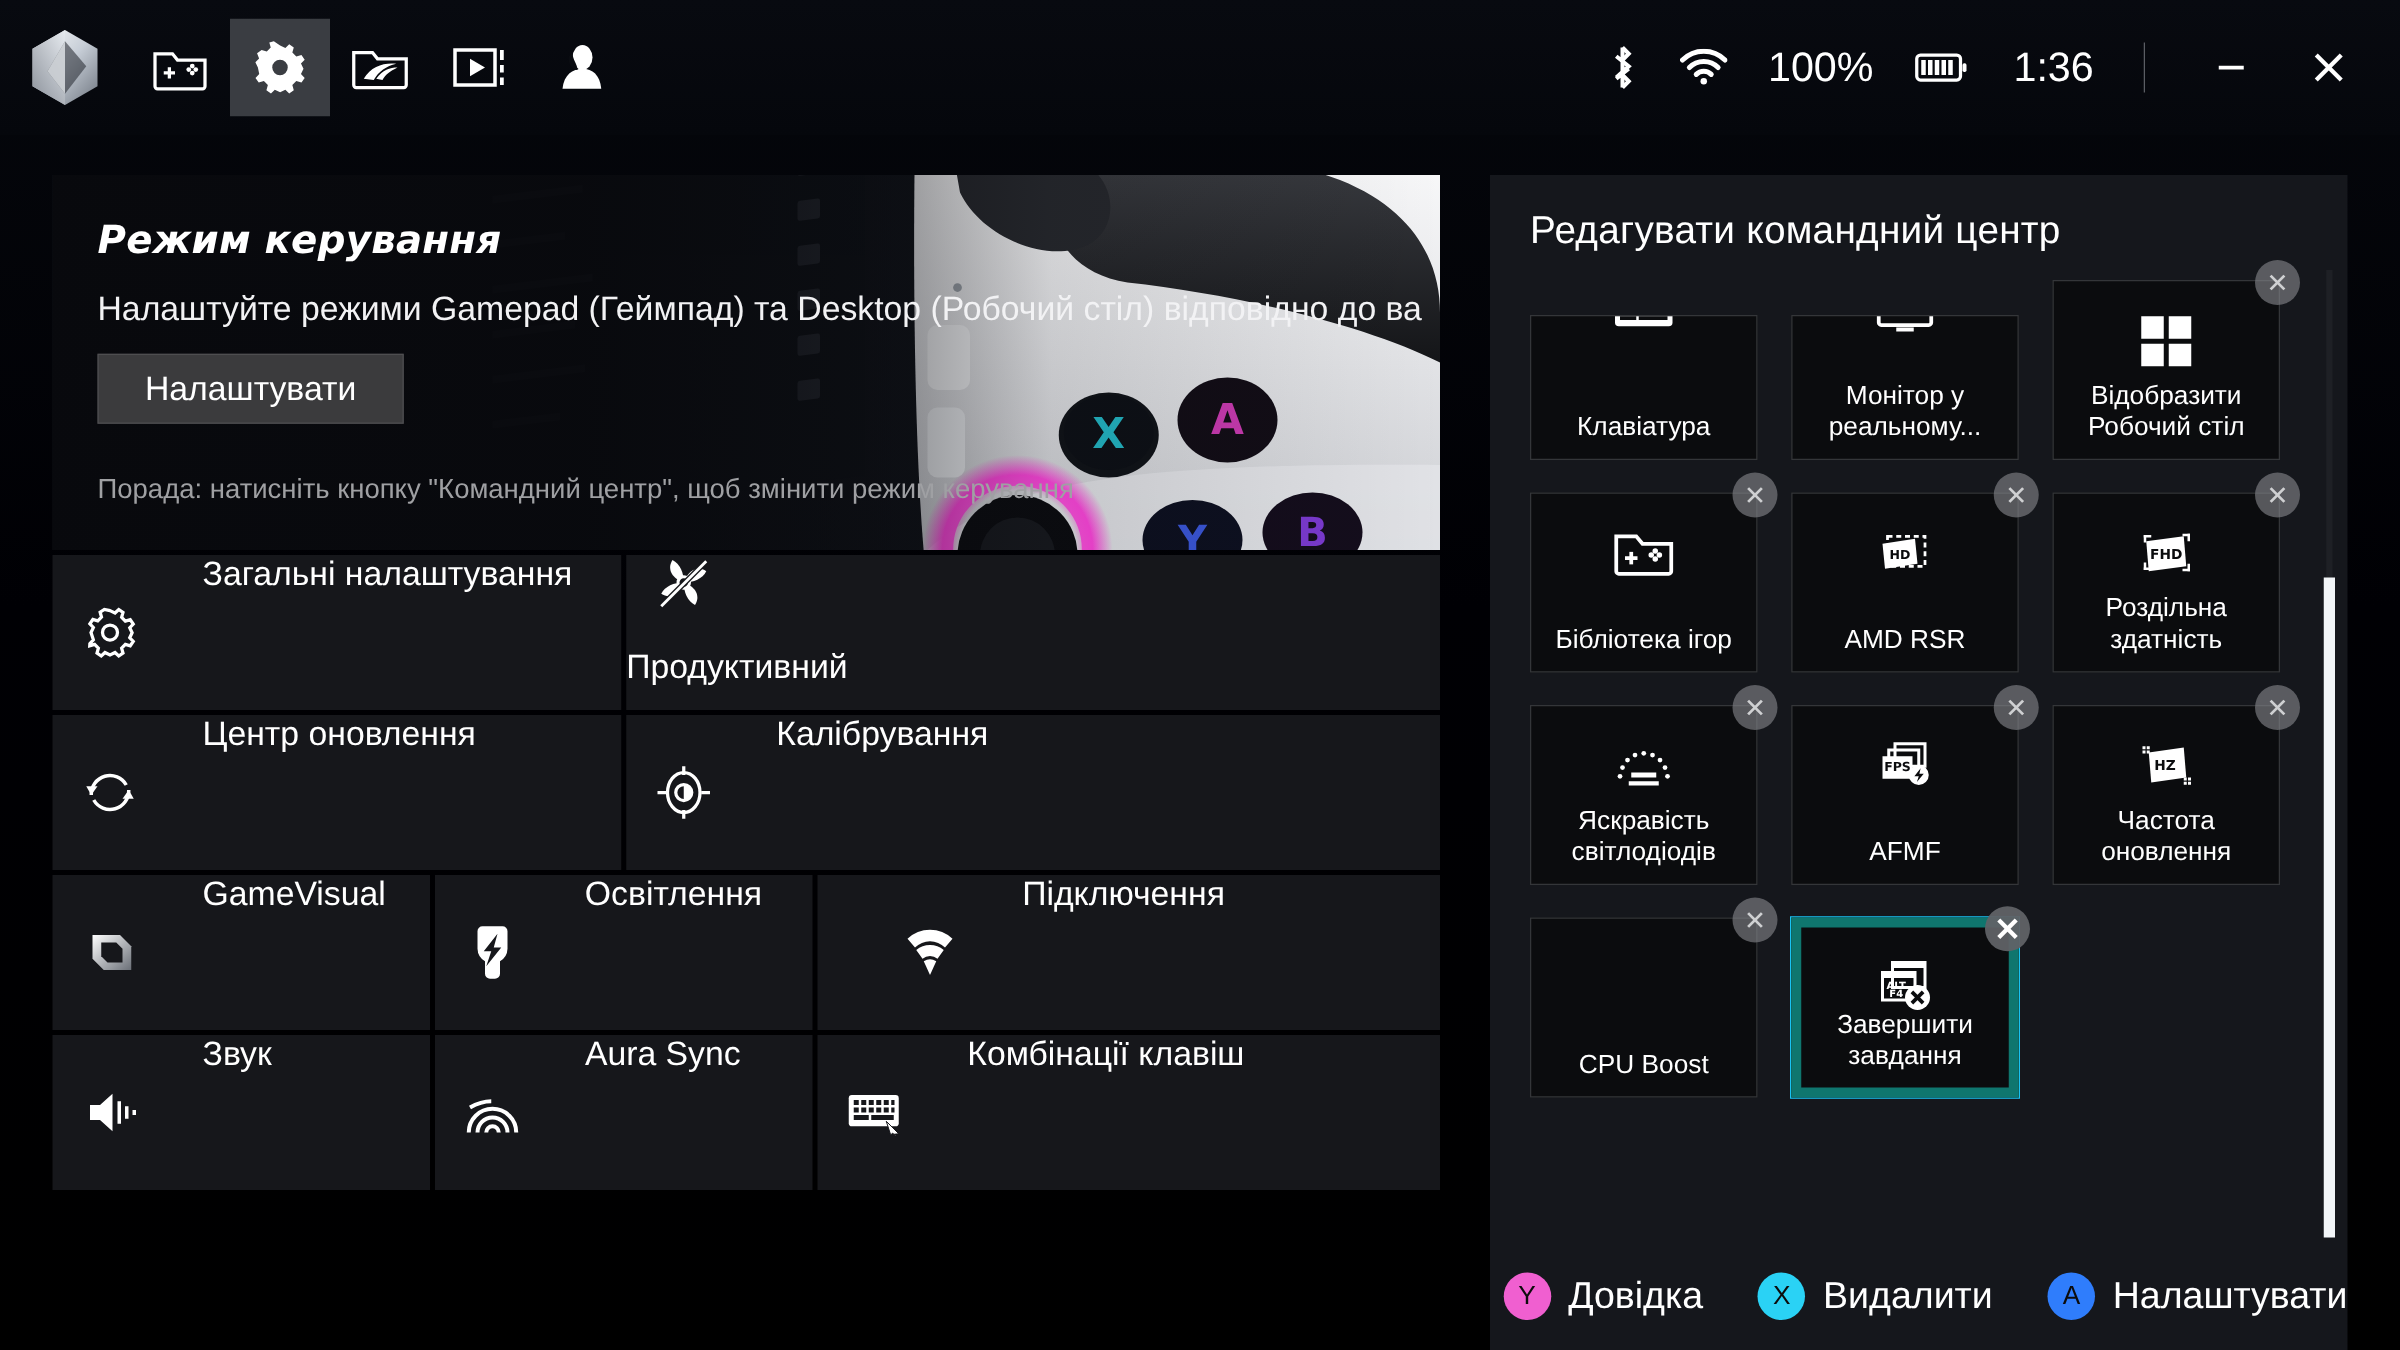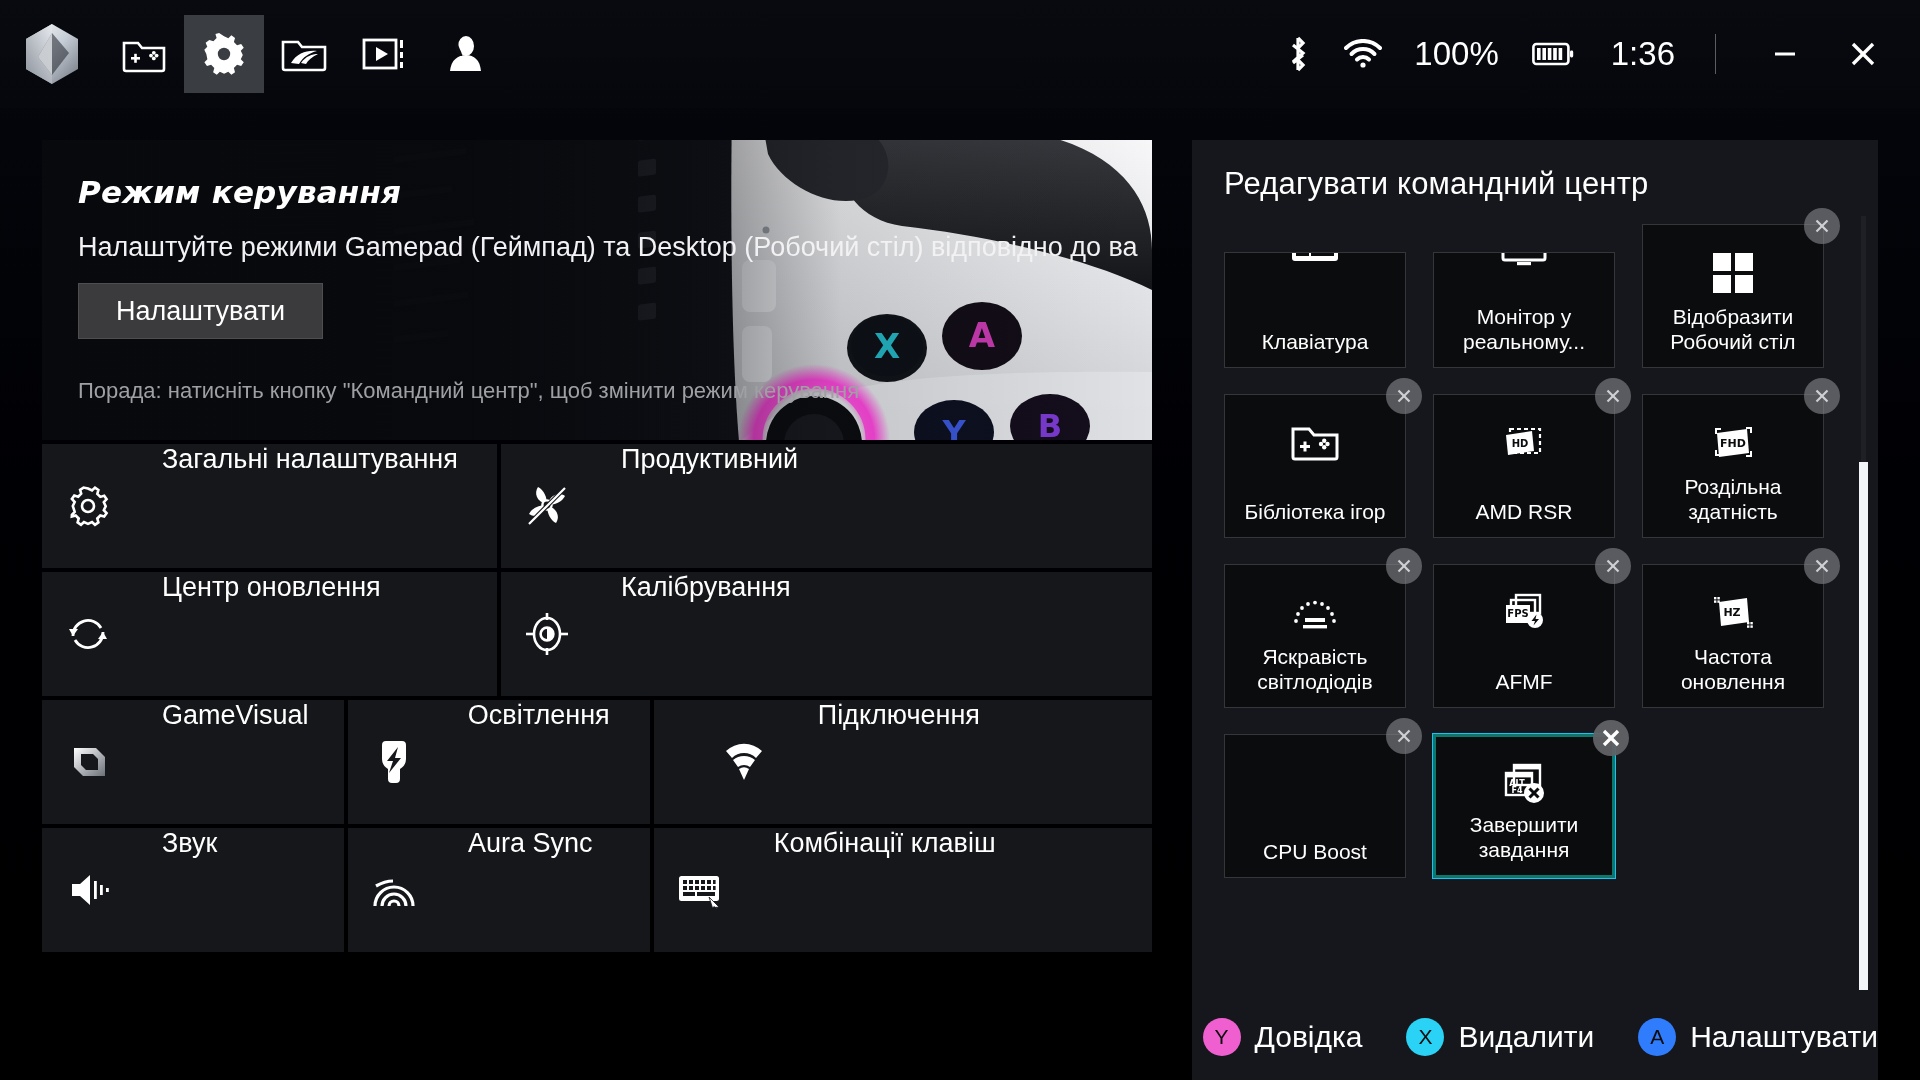--- a/index.html
+++ b/index.html
@@ -100,21 +100,21 @@
   
   .tile-row { display: flex; gap: 4px; margin-top: 4px; }
   .tile {
     background: #16171b; height: 124px;
     display: flex; cursor: pointer; gap: 28px;
   }
   .tile .ico {
     width: 92px; min-width: 92px; display:flex; align-items:center; justify-content:center;
   }
   .tile .lbl { font-size: 27px; color: #ffffff; white-space: nowrap; }
-  .r1a { width: 455px; } .r1b { width: 651px; }
+  .r1a { width: 455px; } .r1b { width: 651px; flex-direction: column; }
   .r2a { width: 455px; } .r2b { width: 651px; }
   .r3a { width: 303px; } .r3b { width: 303px; } .r3c { width: 500px; padding-left: 44px; }
   .r4a { width: 303px; } .r4b { width: 303px; } .r4c { width: 500px; }
 
   
   .right-panel {
     position: absolute; left: 1192px; top: 140px;
     width: 686px; height: 1032px;
     background: #15171c;
     overflow: hidden;
@@ -141,21 +141,21 @@
     position: absolute; left: 0; right: 0; top: 22px;
     display: flex; align-items: center; justify-content: center;
     height: 52px;
   }
   .cc-card.clip-top .cc-ico { top: -32px; }
   .cc-card .cc-lbl {
     font-size: 21px; color: #ffffff; text-align: center;
     line-height: 1.22; width: 168px;
   }
   .cc-card.selected {
-    border: 3px solid #0f766e; box-shadow: 0 0 0 1px #18c3f3;
+    border: 8px solid #0f766e; box-shadow: 0 0 0 1px #18c3f3;
   }
   .cc-x {
     position: absolute; right: -17px; top: -17px;
     width: 36px; height: 36px; border-radius: 50%;
     background: rgba(132,134,138,.62);
     display: flex; align-items: center; justify-content: center;
     cursor: pointer; z-index: 4;
   }
   .cc-x svg line { stroke: #cfd0d2; }
   .cc-card.selected .cc-x { background: rgba(96,98,102,.95); }

